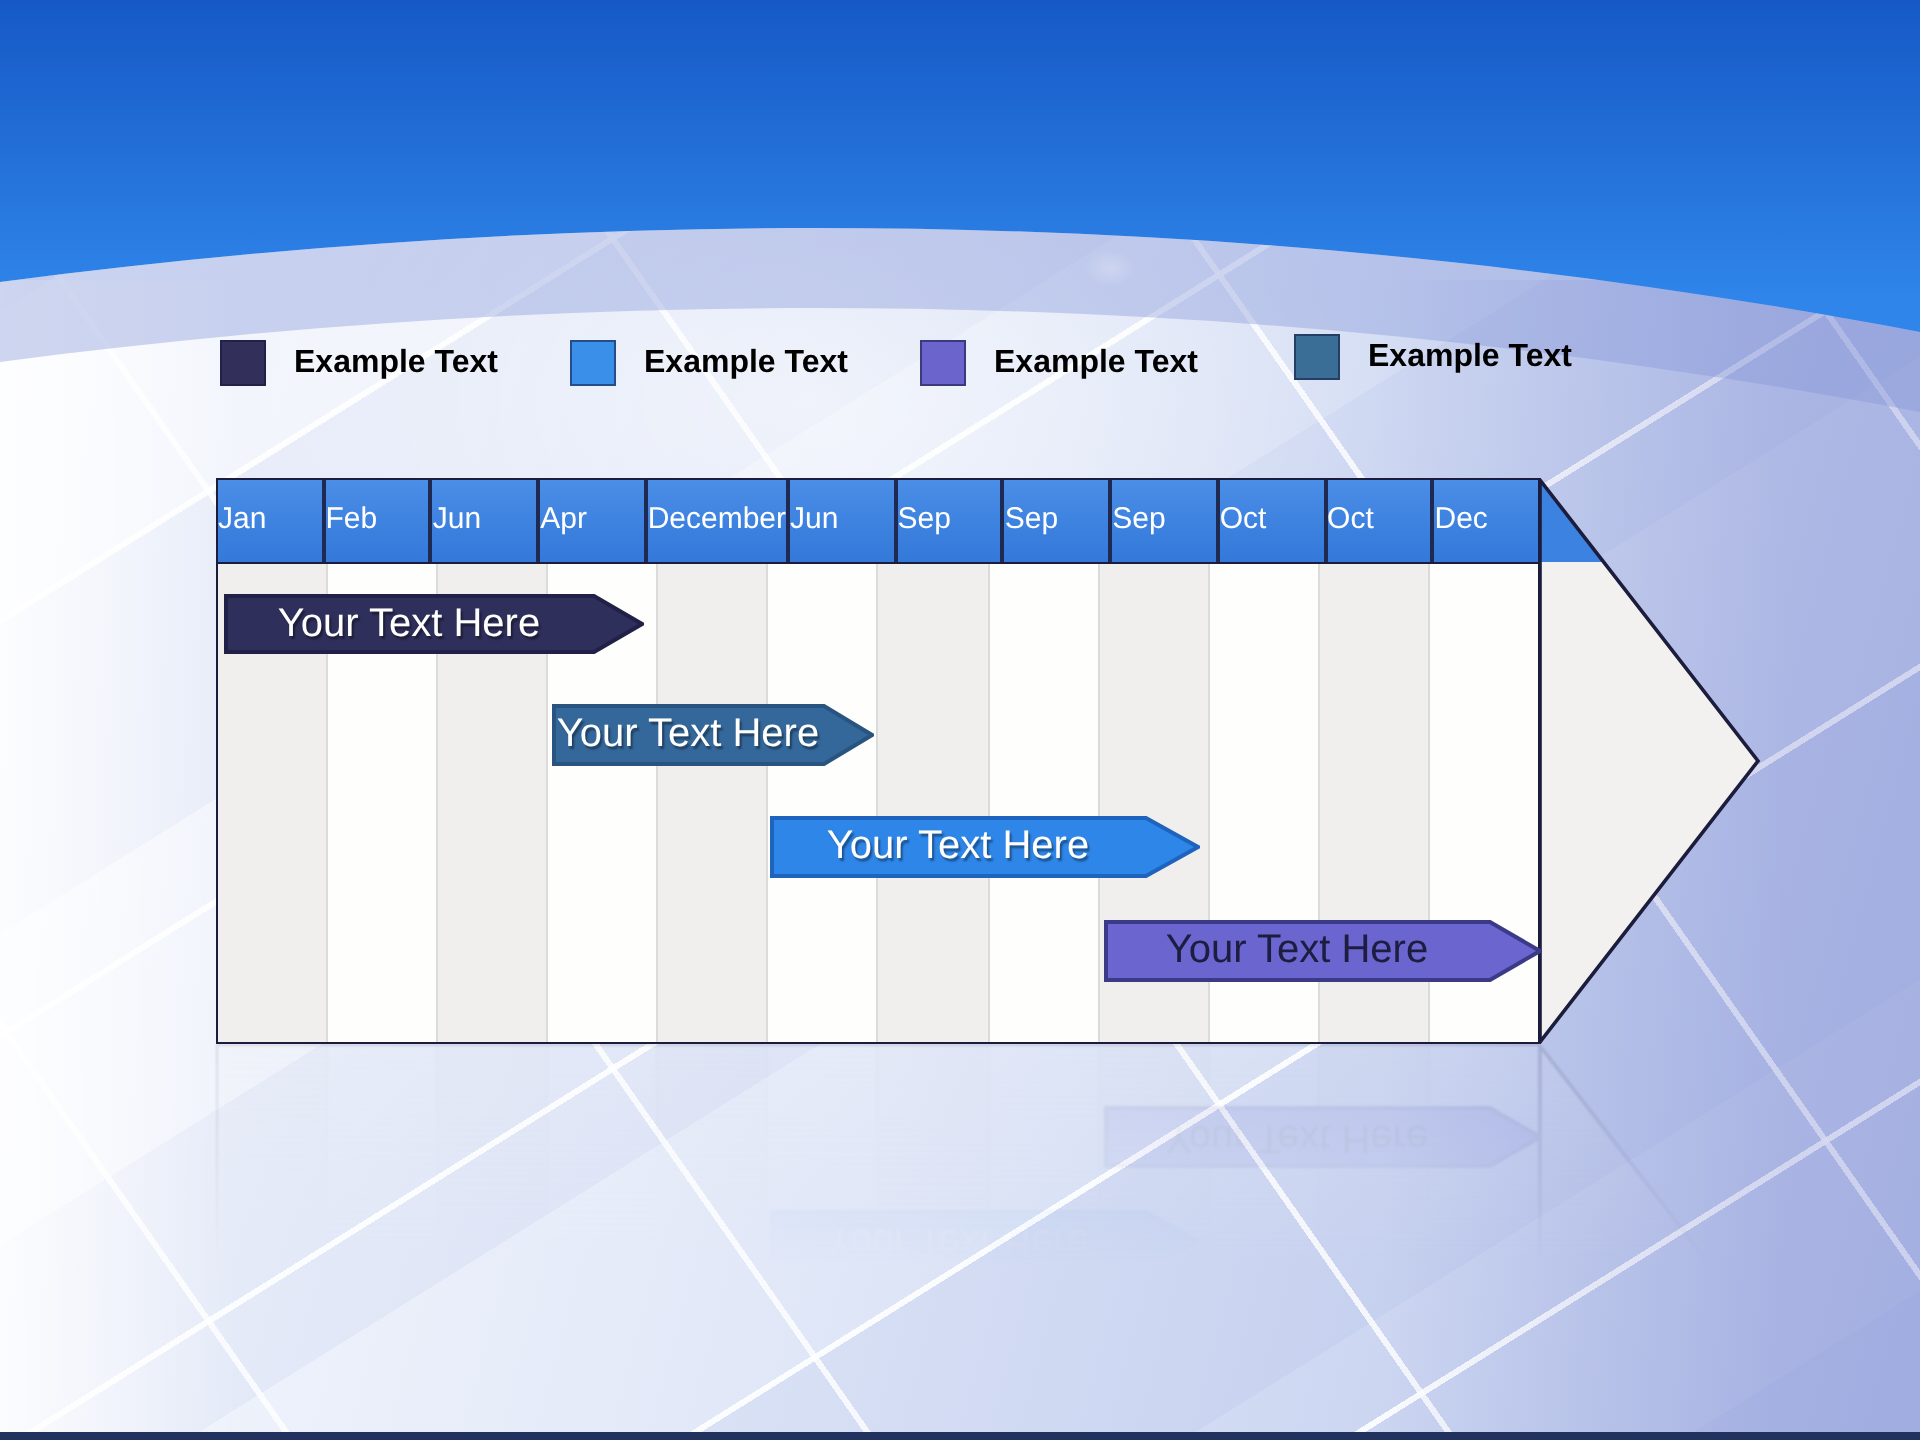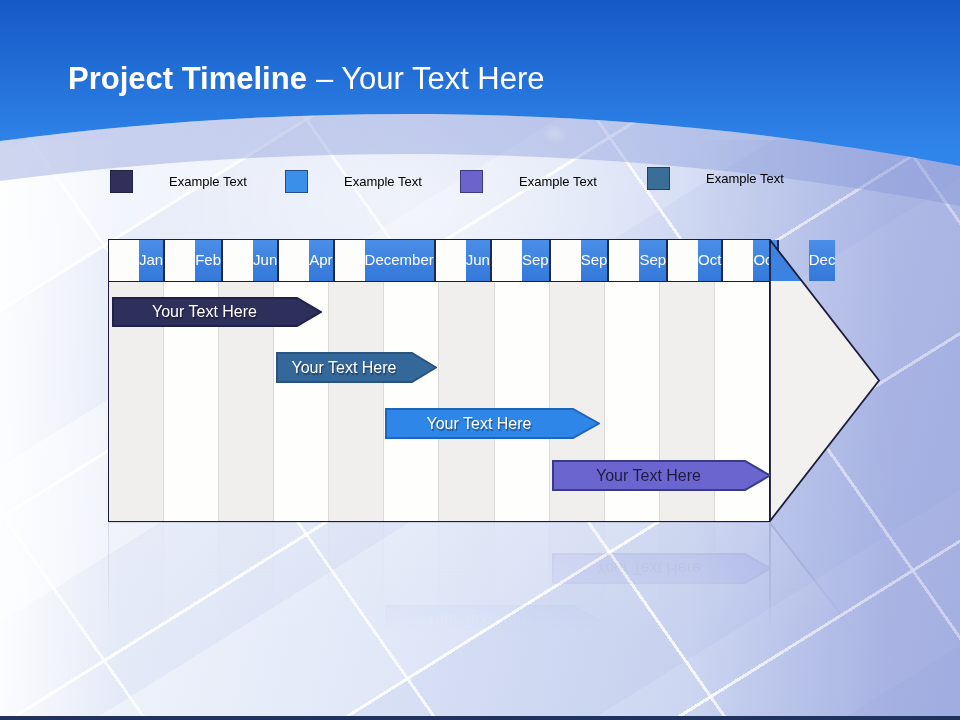--- a/index.html
+++ b/index.html
@@ -37,44 +37,44 @@
     color:#ffffff;font-size:31px;line-height:38px;white-space:nowrap;
   }
   .t-bold{font-weight:bold;}
   .t-rest{font-weight:normal;margin-left:9px;}
   
   .legend-item{position:absolute;top:169px;height:25px;display:flex;align-items:center;}
   .legend-swatch{
     width:23px;height:23px;margin-right:14px;box-sizing:border-box;
     border:1.5px solid rgba(18,24,60,0.55);
   }
-  .legend-label{font-size:13px;font-weight:normal;color:#000;white-space:nowrap;margin-left:22px;}
+  .legend-label{font-size:16px;font-weight:bold;color:#000;white-space:nowrap;}
   
   .timeline{position:absolute;inset:0;}
   .panel{
     position:absolute;left:108px;top:239px;width:662px;height:283px;
     box-sizing:border-box;border:1.6px solid #1C1C3C;background:#fdfdfc;
   }
   .months{position:absolute;left:0;top:0;right:0;height:42px;display:flex;
     border-bottom:1.6px solid #1C1C3C;box-sizing:border-box;}
   .mcell{
     flex:1;text-align:left;color:#ffffff;font-size:15px;line-height:40px;
     background:linear-gradient(#4a8ee7,#3478da);
-    border-right:2px solid #1E2A52;box-sizing:border-box;margin-left:30px;
+    border-right:2px solid #1E2A52;box-sizing:border-box;
   }
   .mcell:last-child{border-right:none;}
   .grid{position:absolute;left:0;top:42px;right:0;bottom:0;display:flex;}
   .grid-col{flex:1;border-right:1px solid #DBDBD9;box-sizing:border-box;background:#FEFEFD;}
   .grid-col:nth-child(odd){background:#F0EFED;}
   .grid-col:last-child{border-right:none;}
   .arrow-tip{position:absolute;left:769px;top:239px;width:112px;height:283px;}
   .gantt-bar{position:absolute;}
   .gantt-bar svg{display:block;}
   .bar-label{
-    position:absolute;left:0;top:0;text-align:center;font-size:16px;white-space:nowrap;
+    position:absolute;left:0;top:0;text-align:center;font-size:20px;white-space:nowrap;
   }
   .bar-label.shadowed{text-shadow:1px 1.5px 1px rgba(0,0,0,0.4);}
   
   .reflection{
     transform:scaleY(-1);transform-origin:50% 522px;
     opacity:0.13;filter:blur(0.6px);pointer-events:none;
     -webkit-mask-image:linear-gradient(to bottom, transparent 57%, #000 73%);
     mask-image:linear-gradient(to bottom, transparent 57%, #000 73%);
   }
   .bottom-bar{position:absolute;left:0;bottom:0;width:100%;height:4px;background:#22325F;z-index:50;}
@@ -93,23 +93,20 @@
     <defs>
       <linearGradient id="hdrGrad" x1="0" y1="0" x2="0" y2="1">
         <stop offset="0" stop-color="#1659C6"></stop>
         <stop offset="0.9" stop-color="#2F85EA"></stop>
       </linearGradient>
     </defs>
     <path d="M960,166 C640,105 320,99 0,141 L0,181 C320,139 640,145 960,206 Z" fill="rgba(128,148,215,0.38)"></path>
     <path d="M0,0 L960,0 L960,166 C640,105 320,99 0,141 Z" fill="url(#hdrGrad)"></path>
   </svg>
 
-  <div class="slide-title">
-    <span class="t-bold">Project Timeline</span><span class="t-rest">– Your Text Here</span>
-  </div>
 
   <div class="legend-item" style="left:110px">
     <span class="legend-swatch" style="background: rgb(50, 48, 90);"></span>
     <span class="legend-label">Example Text</span>
   </div>
   <div class="legend-item" style="left:285px">
     <span class="legend-swatch" style="background: rgb(58, 143, 232);"></span>
     <span class="legend-label">Example Text</span>
   </div>
   <div class="legend-item" style="left:460px">

